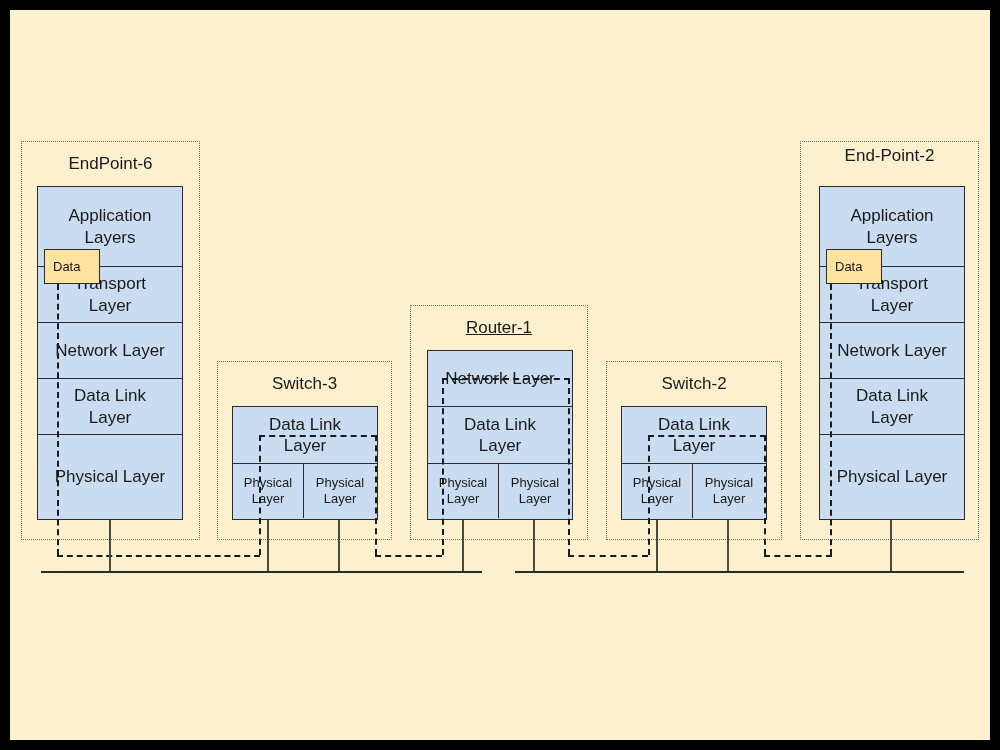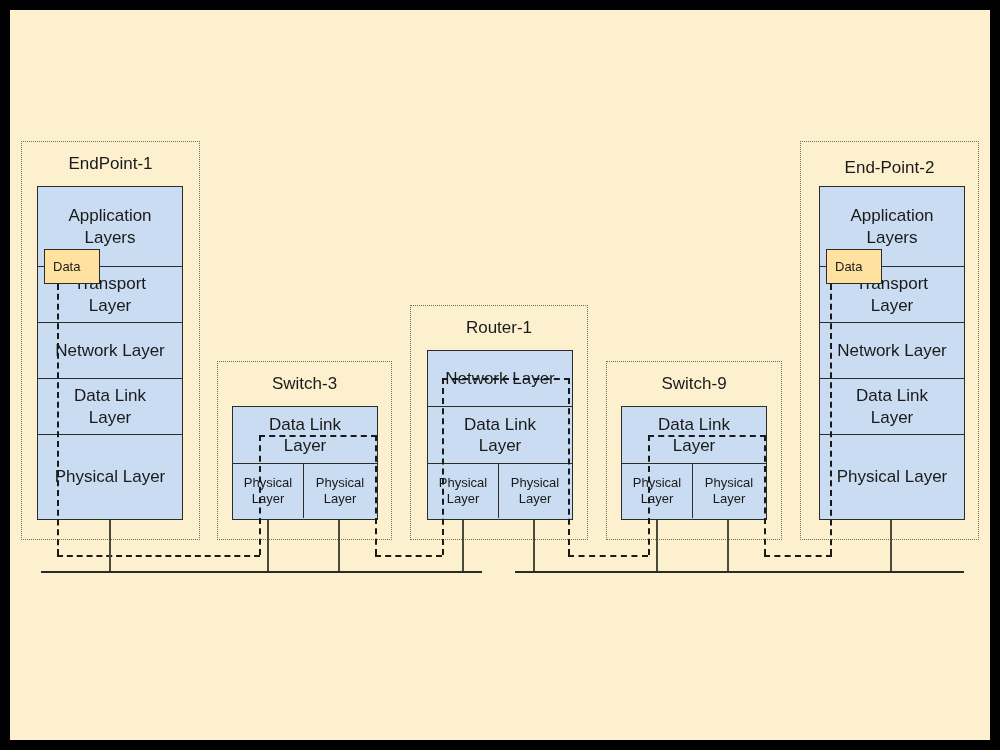--- a/index.html
+++ b/index.html
@@ -127,21 +127,21 @@
     border-top: 2px dashed #1a1a1a;
   }
 </style>
 </head>
 <body>
 
 <div id="canvas">
   <div id="stage">
 
     <div class="device" style="left:11px; top:131px; width:179px; height:399px;">
-      <div class="device-title" style="top:12px;">EndPoint-1</div>
+      <div class="device-title" style="top:12px;">EndPoint-6</div>
     </div>
 
     <div class="stack" style="left:27px; top:176px; width:146px; height:334px;">
       <div class="layer" style="top:0; height:80px; white-space:pre-line;">Application
 Layers</div>
       <div class="layer" style="top:80px; height:56px; white-space:pre-line;">Transport
 Layer</div>
       <div class="layer" style="top:136px; height:56px; white-space:pre-line;">Network Layer</div>
       <div class="layer" style="top:192px; height:56px; white-space:pre-line;">Data Link
 Layer</div>
@@ -170,21 +170,21 @@
 
     <div class="dash-v" style="left:249px; top:425px; height:120px;"></div>
     <div class="dash-h" style="left:249px; top:425px; width:118px;"></div>
     <div class="dash-v" style="left:365px; top:425px; height:120px;"></div>
     <div class="dash-h" style="left:365px; top:545px; width:67px;"></div>
 
     <div class="vwire" style="left:257px; top:510px; width:2px; height:52px;"></div>
     <div class="vwire" style="left:328px; top:510px; width:2px; height:52px;"></div>
 
     <div class="device" style="left:400px; top:295px; width:178px; height:235px;">
-      <div class="device-title" style="top:12px;">Router-1</div>
+      <div class="device-title" style="top:12px;text-decoration:underline;">Router-1</div>
     </div>
 
     <div class="stack" style="left:417px; top:340px; width:146px; height:170px;">
       <div class="layer" style="top:0; height:56px; white-space:pre-line;">Network Layer</div>
       <div class="layer" style="top:56px; height:57px; white-space:pre-line;">Data Link
 Layer</div>
       <div class="layer-half-left" style="left:0; top:113px; width:71px; height:54px; white-space:pre-line;">Physical
 Layer</div>
       <div class="layer-half-right" style="left:71px; top:113px; width:72px; height:54px; white-space:pre-line;">Physical
 Layer</div>
@@ -192,42 +192,42 @@
 
     <div class="dash-v" style="left:432px; top:368px; height:177px;"></div>
     <div class="dash-h" style="left:432px; top:368px; width:128px;"></div>
     <div class="dash-v" style="left:558px; top:368px; height:177px;"></div>
     <div class="dash-h" style="left:558px; top:545px; width:80px;"></div>
 
     <div class="vwire" style="left:452px; top:510px; width:2px; height:52px;"></div>
     <div class="vwire" style="left:523px; top:510px; width:2px; height:52px;"></div>
 
     <div class="device" style="left:596px; top:351px; width:176px; height:179px;">
-      <div class="device-title" style="top:12px;">Switch-9</div>
+      <div class="device-title" style="top:12px;">Switch-2</div>
     </div>
 
     <div class="stack" style="left:611px; top:396px; width:146px; height:114px;">
       <div class="layer" style="top:0; height:57px; white-space:pre-line;">Data Link
 Layer</div>
       <div class="layer-half-left" style="left:0; top:57px; width:71px; height:54px; white-space:pre-line;">Physical
 Layer</div>
       <div class="layer-half-right" style="left:71px; top:57px; width:72px; height:54px; white-space:pre-line;">Physical
 Layer</div>
     </div>
 
     <div class="dash-v" style="left:638px; top:425px; height:120px;"></div>
     <div class="dash-h" style="left:638px; top:425px; width:118px;"></div>
     <div class="dash-v" style="left:754px; top:425px; height:120px;"></div>
     <div class="dash-h" style="left:754px; top:545px; width:68px;"></div>
 
     <div class="vwire" style="left:646px; top:510px; width:2px; height:52px;"></div>
     <div class="vwire" style="left:717px; top:510px; width:2px; height:52px;"></div>
 
     <div class="device" style="left:790px; top:131px; width:179px; height:399px;">
-      <div class="device-title" style="top:16px;">End-Point-2</div>
+      <div class="device-title" style="top:4px;">End-Point-2</div>
     </div>
 
     <div class="stack" style="left:809px; top:176px; width:146px; height:334px;">
       <div class="layer" style="top:0; height:80px; white-space:pre-line;">Application
 Layers</div>
       <div class="layer" style="top:80px; height:56px; white-space:pre-line;">Transport
 Layer</div>
       <div class="layer" style="top:136px; height:56px; white-space:pre-line;">Network Layer</div>
       <div class="layer" style="top:192px; height:56px; white-space:pre-line;">Data Link
 Layer</div>

